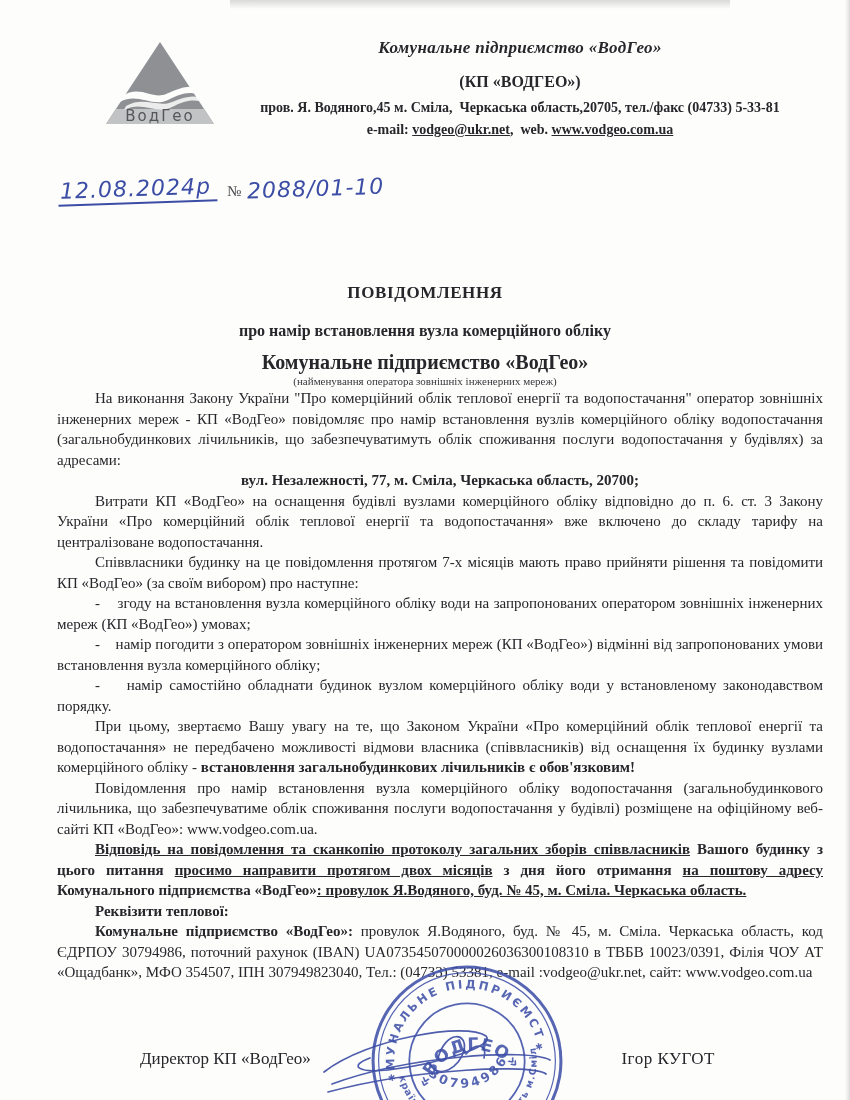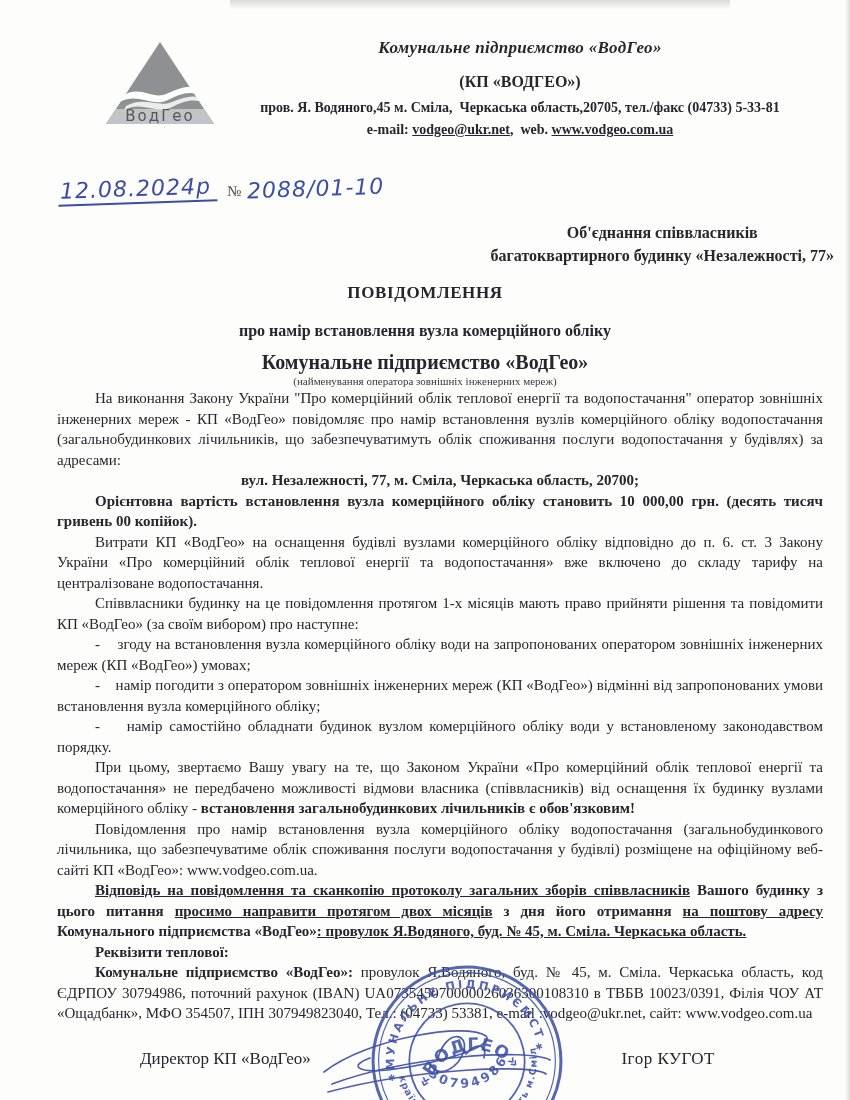--- a/index.html
+++ b/index.html
@@ -94,38 +94,33 @@
     <div class="h-line3">пров. Я. Водяного,45 м. Сміла,  Черкаська область,20705, тел./факс (04733) 5-33-81</div>
     <div class="h-line4"><span>e-mail: </span><span class="hlink">vodgeo@ukr.net</span><span>,  web. </span><span class="hlink">www.vodgeo.com.ua</span></div>
   </div>
 
   <div class="ref-row">
     <div>
       <span class="hand hand-date">12.08.2024р</span><span class="num-sign">№</span><span class="hand">2088/01-10</span>
     </div>
   </div>
 
-  <div class="recipient">
-    <div>Об'єднання співвласників</div>
-    <div>багатоквартирного будинку «Незалежності, 77»</div>
-  </div>
 
   <div class="title-block">
     <div class="t1">ПОВІДОМЛЕННЯ</div>
     <div class="t2">про намір встановлення вузла комерційного обліку</div>
     <div class="t3">Комунальне підприємство «ВодГео»</div>
     <div class="t4">(найменування оператора зовнішніх інженерних мереж)</div>
   </div>
 
   <div class="body-text">
       <p class="para indent"><span>На виконання Закону України  "Про комерційний облік теплової енергії та водопостачання" оператор зовнішніх інженерних мереж - КП «ВодГео» повідомляє про намір встановлення  вузлів комерційного обліку водопостачання (загальнобудинкових лічильників, що забезпечуватимуть облік споживання послуги водопостачання у будівлях) за адресами:</span></p>
       <p class="para center"><span class="b">вул. Незалежності, 77, м. Сміла, Черкаська область, 20700;</span></p>
-      <p class="para indent"><span class="b">Орієнтовна вартість встановлення вузла комерційного обліку становить 10 000,00 грн. (десять тисяч гривень 00 копійок).</span></p>
       <p class="para indent"><span>Витрати КП «ВодГео» на оснащення будівлі вузлами комерційного обліку відповідно до п. 6. ст. 3 Закону України «Про комерційний облік теплової енергії та водопостачання» вже включено до складу тарифу на централізоване водопостачання.</span></p>
-      <p class="para indent"><span>Співвласники будинку на це повідомлення протягом 1-х місяців мають право прийняти рішення та повідомити КП «ВодГео» (за своїм вибором) про наступне:</span></p>
+      <p class="para indent"><span>Співвласники будинку на це повідомлення протягом 7-х місяців мають право прийняти рішення та повідомити КП «ВодГео» (за своїм вибором) про наступне:</span></p>
       <p class="para indent"><span>-&nbsp;&nbsp;&nbsp;&nbsp;згоду на встановлення вузла комерційного обліку води на запропонованих оператором зовнішніх інженерних мереж (КП «ВодГео») умовах;</span></p>
       <p class="para indent"><span>-&nbsp;&nbsp;&nbsp;&nbsp;намір погодити з оператором зовнішніх інженерних мереж (КП «ВодГео») відмінні від запропонованих умови встановлення вузла комерційного обліку;</span></p>
       <p class="para indent"><span>-&nbsp;&nbsp;&nbsp;&nbsp;намір самостійно обладнати будинок вузлом комерційного обліку води у встановленому законодавством порядку.</span></p>
       <p class="para indent"><span>При цьому, звертаємо Вашу увагу на те, що Законом України «Про комерційний облік теплової енергії та водопостачання» не передбачено можливості відмови власника (співвласників) від оснащення їх будинку вузлами комерційного обліку - </span><span class="b">встановлення загальнобудинкових лічильників є обов'язковим!</span></p>
       <p class="para indent"><span>Повідомлення про намір встановлення  вузла комерційного обліку водопостачання (загальнобудинкового  лічильника, що забезпечуватиме облік споживання послуги водопостачання у будівлі) розміщене на офіційному веб-сайті КП «ВодГео»: www.vodgeo.com.ua.</span></p>
       <p class="para indent"><span class="b u">Відповідь на повідомлення та сканкопію протоколу загальних зборів співвласників</span><span class="b"> Вашого будинку з цього питання </span><span class="b u">просимо направити протягом двох місяців</span><span class="b"> з дня його отримання </span><span class="b u">на поштову адресу</span><span class="b"> Комунального підприємства «ВодГео»</span><span class="b u">: провулок Я.Водяного, буд. № 45, м. Сміла. Черкаська область.</span></p>
       <p class="para indent"><span class="b">Реквізити теплової:</span></p>
       <p class="para indent"><span class="b">Комунальне підприємство «ВодГео»:</span><span> провулок Я.Водяного, буд. № 45, м. Сміла. Черкаська область, код ЄДРПОУ 30794986, поточний рахунок (IBAN) UA073545070000026036300108310 в ТВБВ 10023/0391,  Філія ЧОУ АТ «Ощадбанк», МФО 354507, ІПН 307949823040, Тел.: (04733) 53381, e-mail :vodgeo@ukr.net, сайт: www.vodgeo.com.ua</span></p>
     </div>
 

